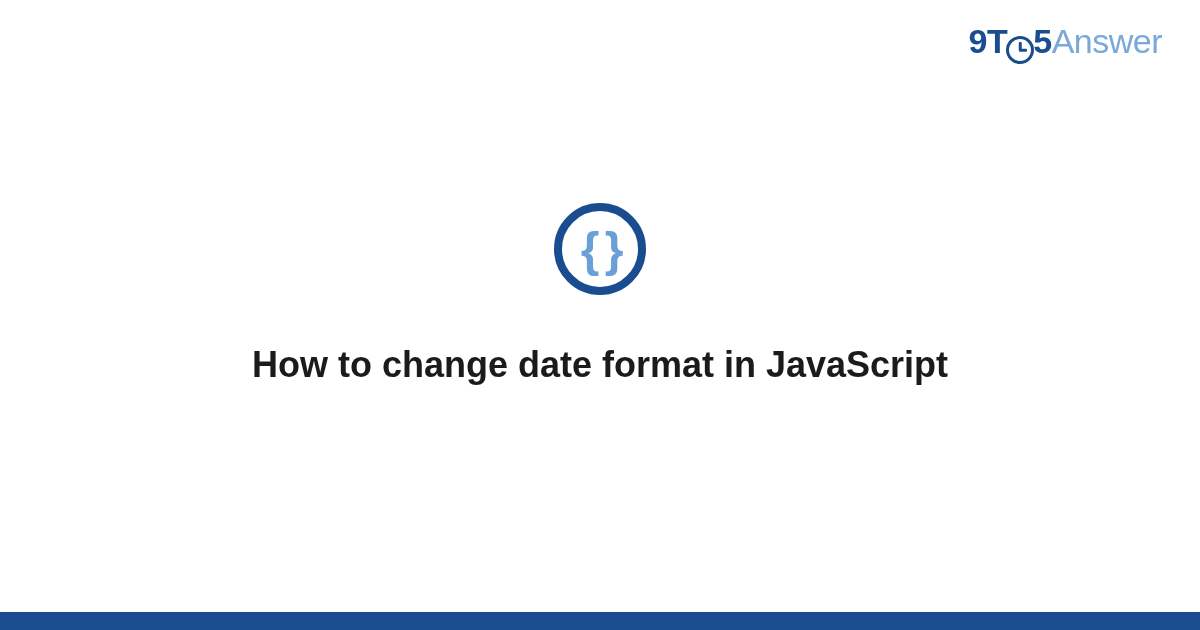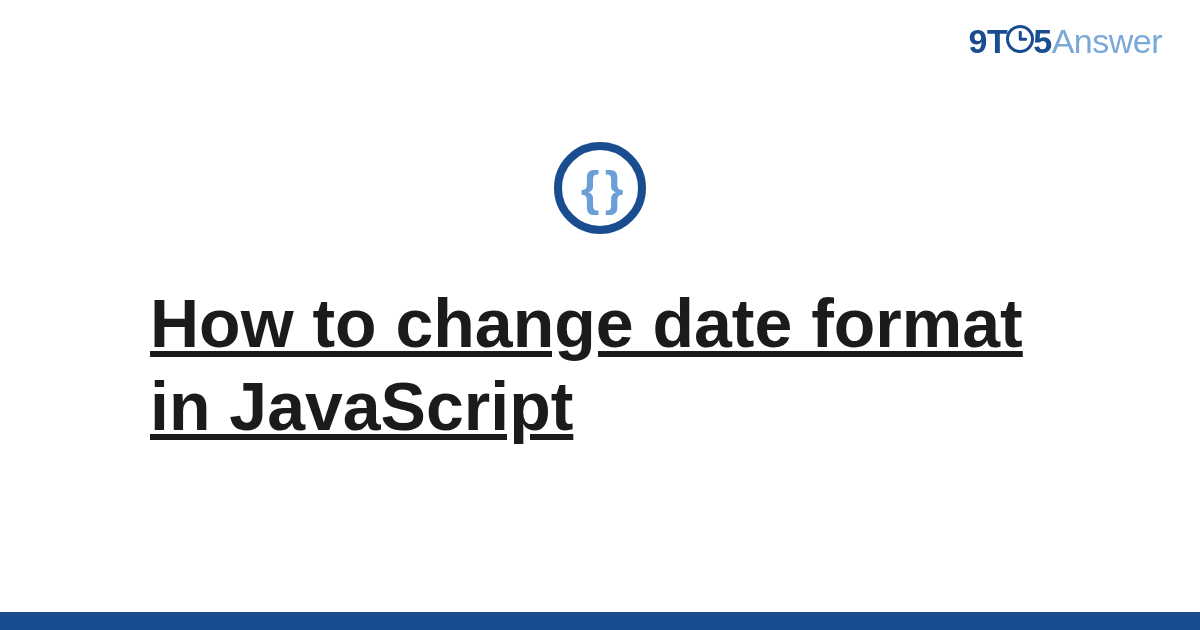--- a/index.html
+++ b/index.html
@@ -13,21 +13,21 @@
       overflow: hidden;
       font-family: -apple-system, BlinkMacSystemFont, "Segoe UI", Helvetica, Arial, sans-serif;
       background: #ffffff;
       position: relative;
     }
     .header {
       position: absolute;
       top: 22px;
       right: 38px;
       display: flex;
-      align-items: flex-start;
+      align-items: flex-end;
       font-weight: 600;
     }
     .logo-part {
       font-size: 34px;
       letter-spacing: -0.5px;
     }
     .logo-9t { color: #1a4d8f; }
     .logo-clock {
       display: inline-flex;
       align-items: center;
@@ -88,28 +88,28 @@
       justify-content: center;
       font-size: 48px;
       font-weight: 700;
       color: #6b9fd8;
       font-family: "Segoe UI", Arial, sans-serif;
       letter-spacing: -4px;
       position: relative;
       top: -30px;
     }
     .title {
-      font-size: 68px;
+      font-size: 36px;
       font-weight: 700;
       color: #1b1b1b;
+      text-align: center;
       max-width: 900px;
       line-height: 1.22;
       position: relative;
       top: -30px;
-      text-decoration: underline;
     }
     .footer-bar {
       position: absolute;
       bottom: 0;
       left: 0;
       width: 100%;
       height: 18px;
       background: #1a4d8f;
     }
   </style>

